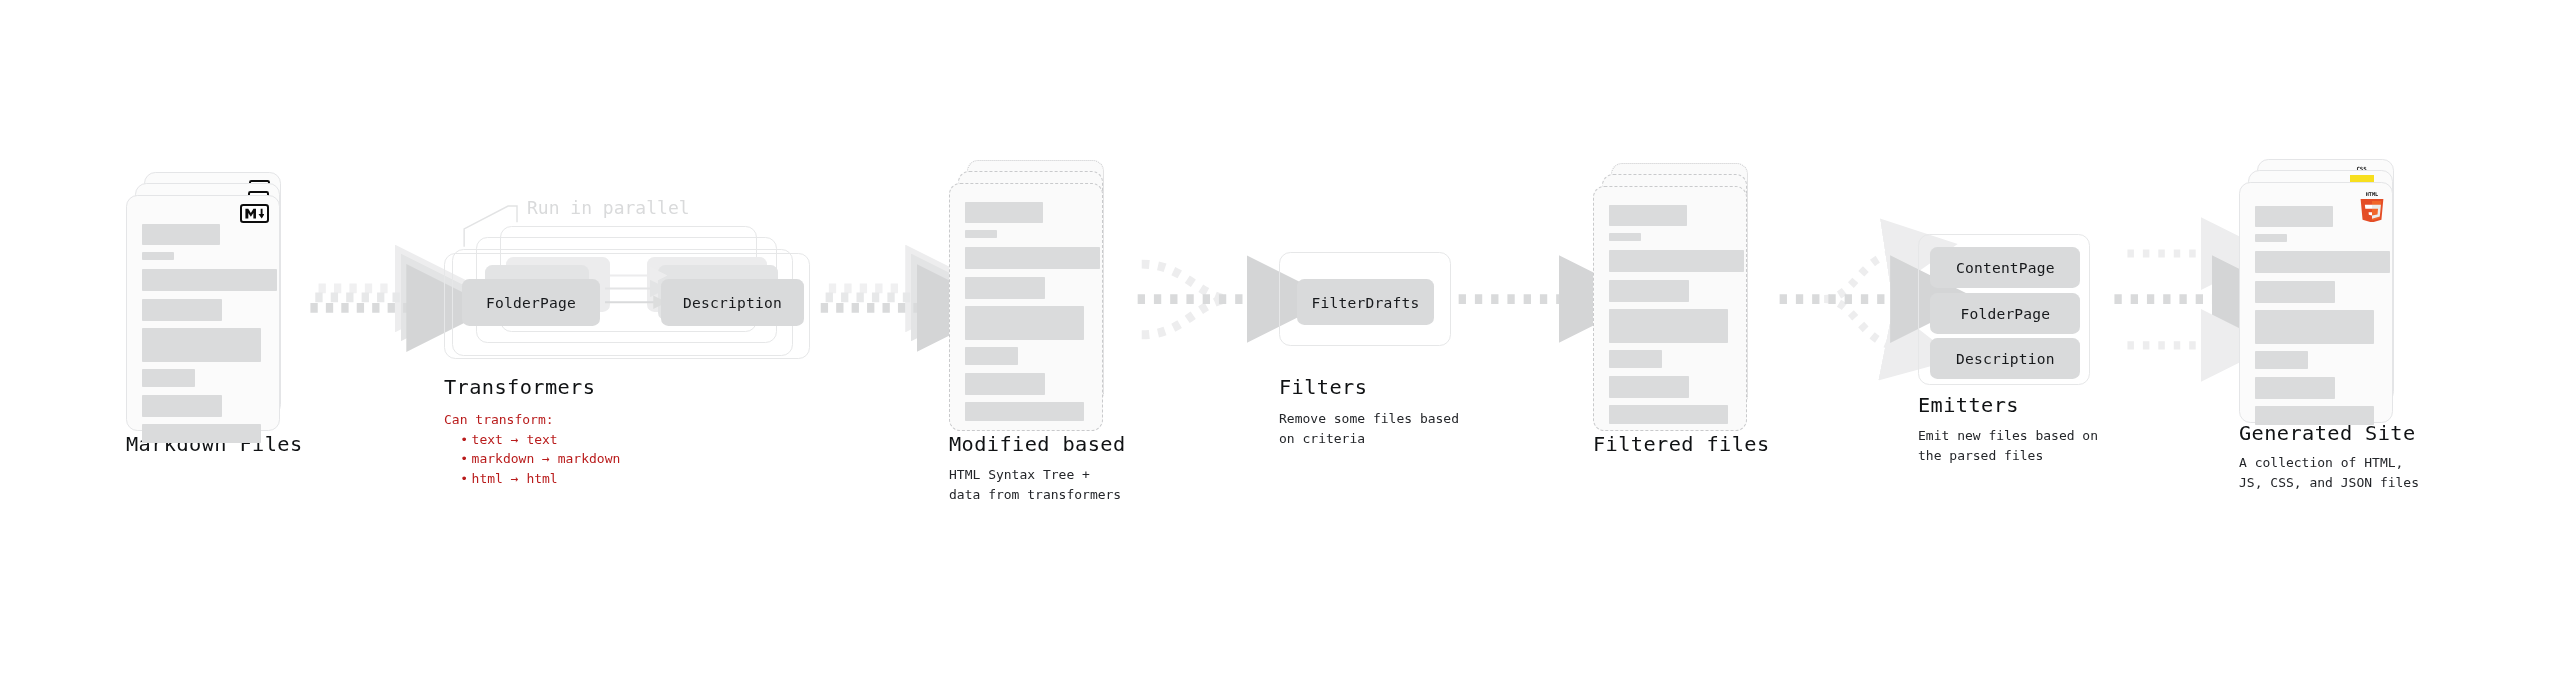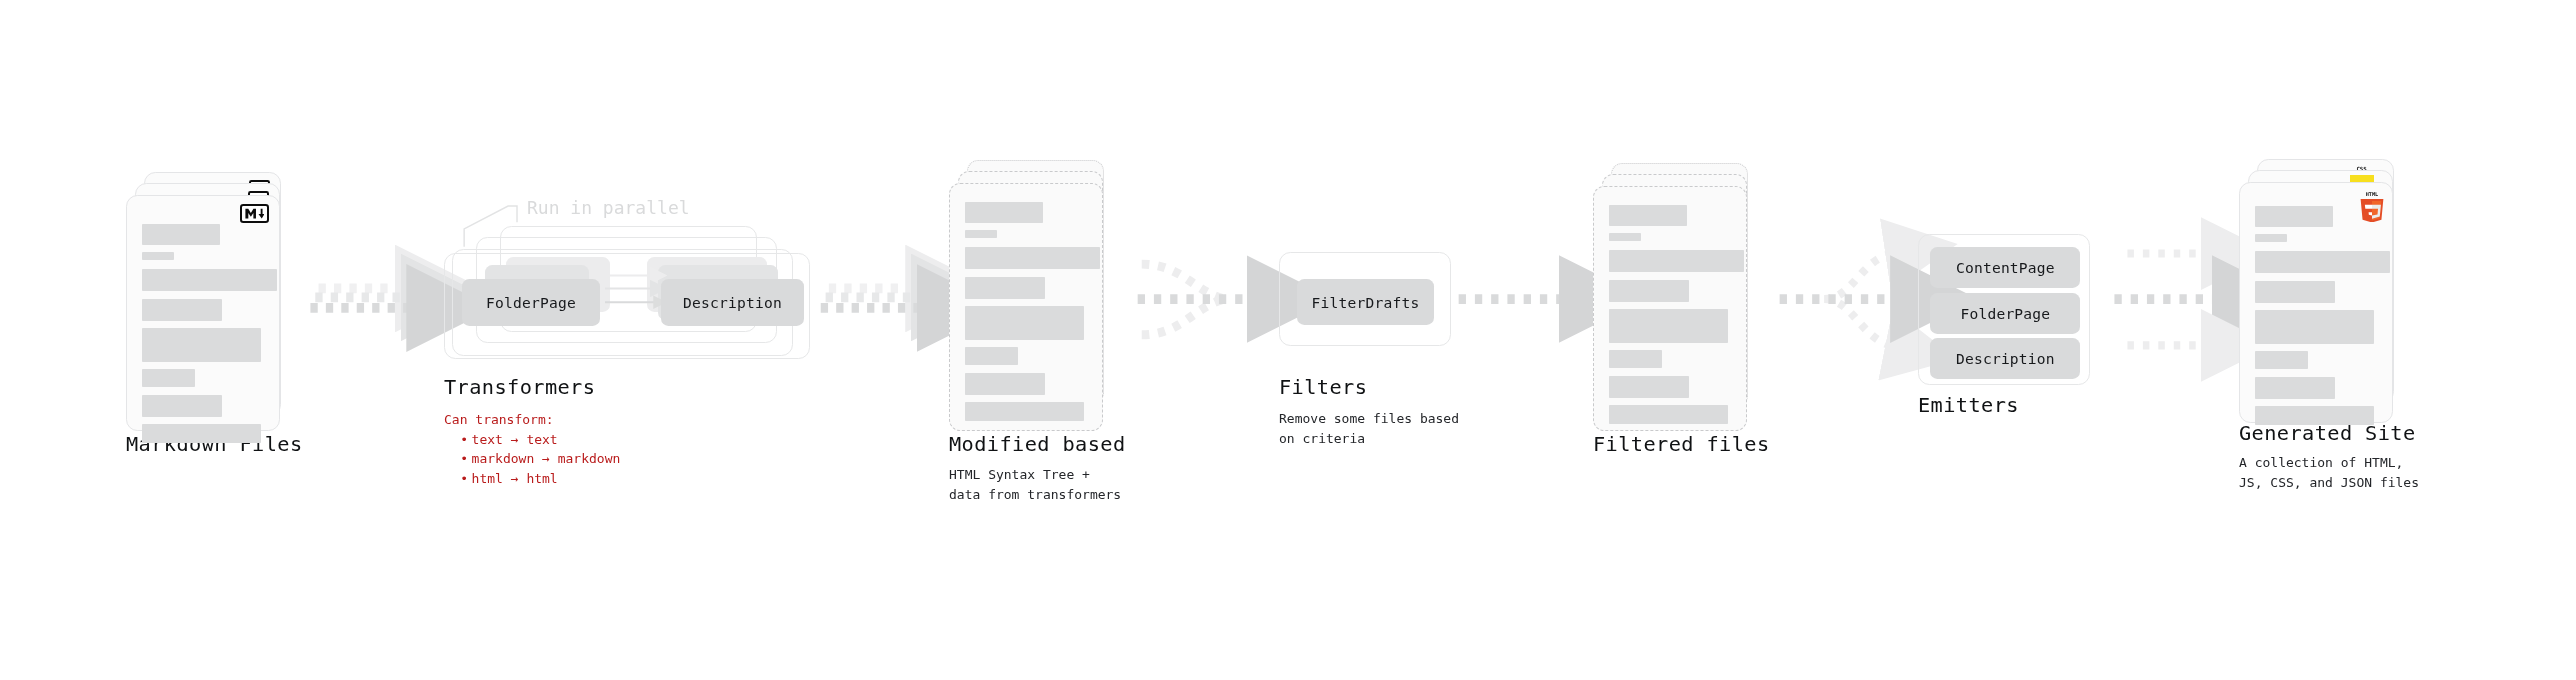--- a/index.html
+++ b/index.html
@@ -314,20 +314,22 @@
       <span>ContentPage</span>
     </div>
     <div class="chip" style="left:11.4px; top:58px; width:150px; height:41px;">
       <span>FolderPage</span>
     </div>
     <div class="chip" style="left:11.4px; top:103px; width:150px; height:41px;">
       <span>Description</span>
     </div>
   </div>
   <div class="title" style="left:1918px; top:393px;">Emitters</div>
+  <div class="subtitle" style="left:1918px; top:426px;">Emit new files based on
+the parsed files</div>
 
   <div class="doc-stack" style="left:2239px; top:159px;">
     <div class="doc-card back2">
       <div class="badge-css">
         <svg width="21" height="11.4" viewBox="0 0 26 14" aria-hidden="true">
           <text x="13" y="8" font-family="DejaVu Sans Mono, monospace" font-size="7" font-weight="bold" text-anchor="middle" fill="#0d0d0d">CSS</text>
           <rect x="4" y="10" width="18" height="3" fill="#264de4"></rect>
         </svg>
       </div>
     </div>

